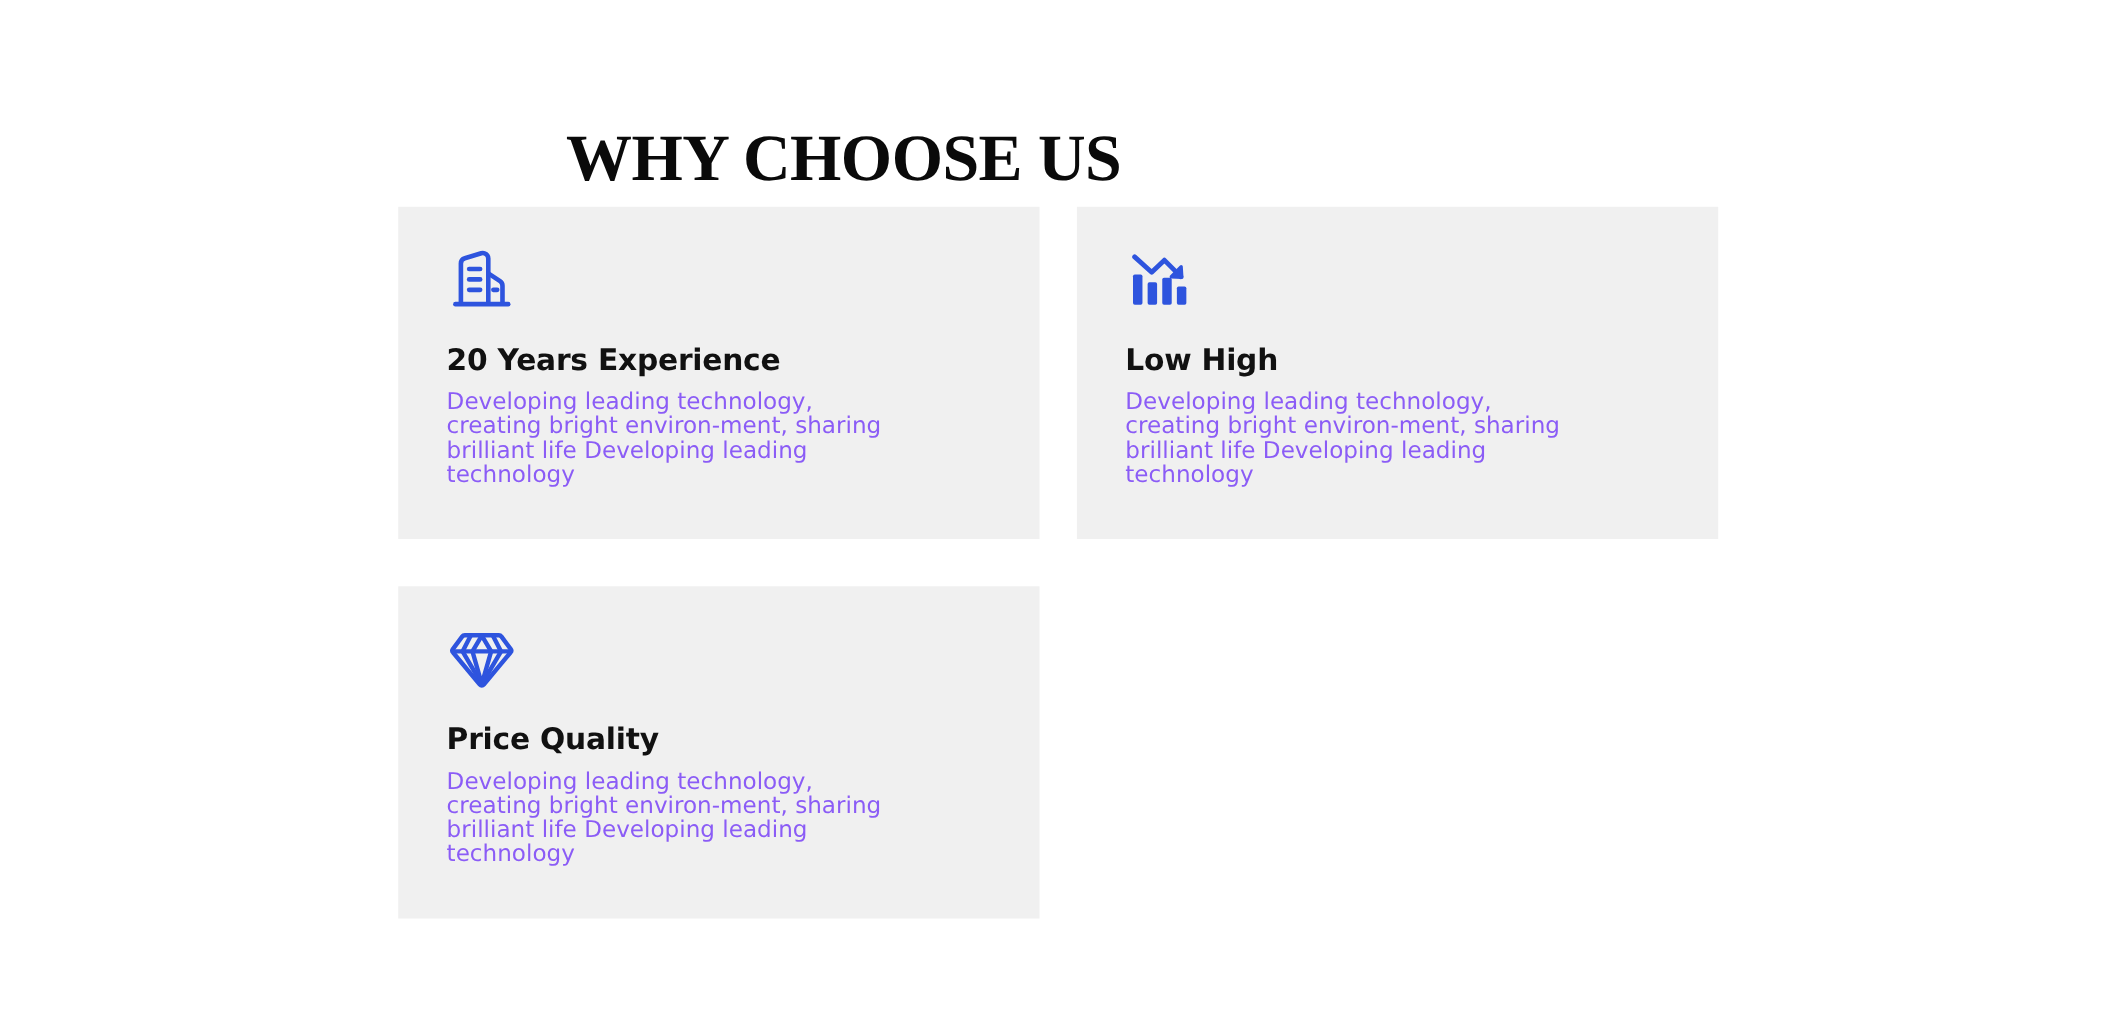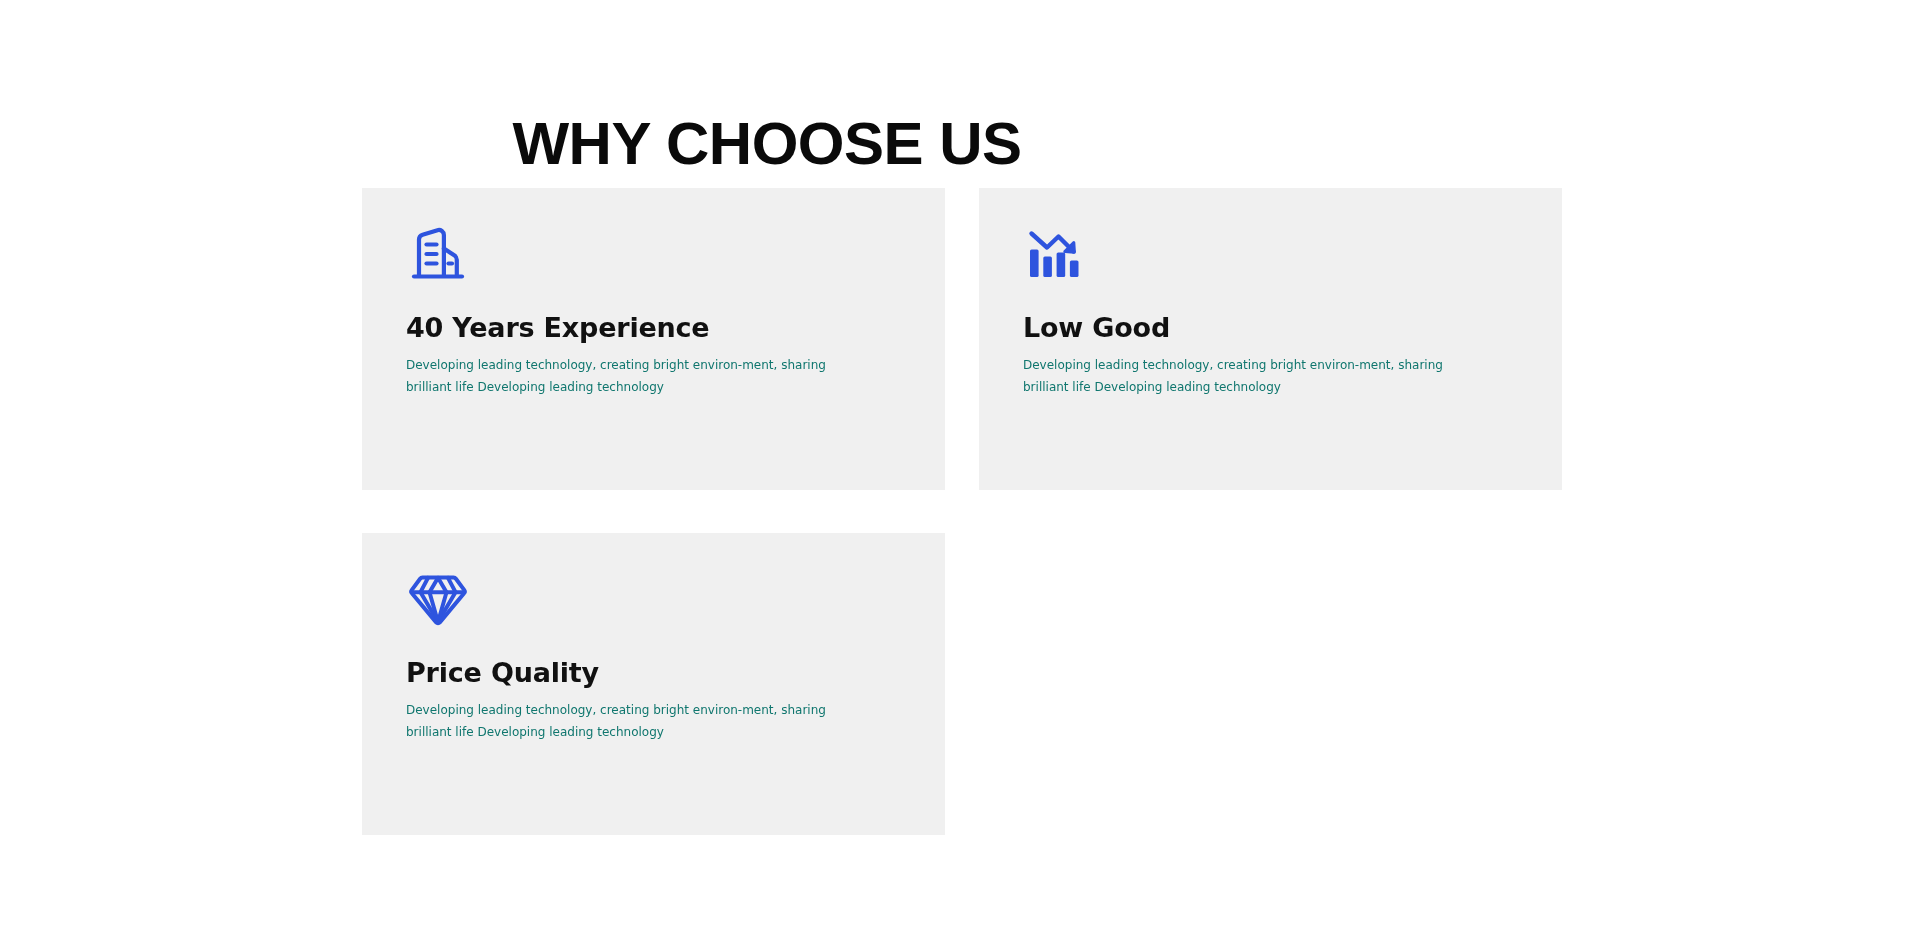--- a/index.html
+++ b/index.html
@@ -24,21 +24,21 @@
     position: absolute;
     left: 0;
     top: 68px;
     width: 1534px;
     text-align: center;
     font-size: 60px;
     line-height: 72px;
     font-weight: 700;
     letter-spacing: -0.5px;
     color: #0a0a0a;
-    font-family: Liberation Sans, sans-serif;
+    font-family: Liberation Serif, serif;
     white-space: nowrap;
   }
   .grid {
     position: absolute;
     left: 362px;
     top: 188px;
     width: 1200px;
     height: 647px;
     display: grid;
     grid-template-columns: 583px 583px;
@@ -67,23 +67,23 @@
   .card-title {
     font-size: 27px;
     line-height: 32px;
     font-weight: 700;
     color: #111111;
     margin: 0 0 10px 0;
     font-family: "DejaVu Sans", "Liberation Sans", sans-serif;
     letter-spacing: -0.2px;
   }
   .card-text {
-    font-size: 12px;
+    font-size: 21px;
     line-height: 22px;
-    color: #0f766e;
+    color: #8b5cf6;
     margin: 0;
     max-width: 420px;
     font-family: "DejaVu Sans", "Liberation Sans", sans-serif;
   }
 </style>
 </head>
 <body>
 
 <div class="page">
 
@@ -96,38 +96,38 @@
         <svg viewBox="0 0 64 64" xmlns="http://www.w3.org/2000/svg" fill="none" stroke="#2E54DE" stroke-width="4.2" stroke-linecap="round" stroke-linejoin="round">
           <path d="M13 54 V17.5 a5 5 0 0 1 3.6 -4.8 L31.5 8.2 a5 5 0 0 1 6.4 4.8 V54"></path>
           <path d="M37.9 26.5 L48.6 33.6 a5 5 0 0 1 2.2 4.2 V54"></path>
           <line x1="8" y1="54.5" x2="56" y2="54.5"></line>
           <line x1="20.5" y1="22.5" x2="30.5" y2="22.5"></line>
           <line x1="20.5" y1="32" x2="30.5" y2="32"></line>
           <line x1="20.5" y1="41.5" x2="30.5" y2="41.5"></line>
           <line x1="42.5" y1="41.5" x2="46" y2="41.5"></line>
         </svg>
       </span>
-      <h2 class="card-title">40 Years Experience</h2>
+      <h2 class="card-title">20 Years Experience</h2>
       <p class="card-text">Developing leading technology, creating bright environ-ment, sharing brilliant life Developing leading technology</p>
     </div>
 
     <div class="card">
       <span class="card-icon">
         <svg viewBox="0 0 64 64" xmlns="http://www.w3.org/2000/svg">
           <g fill="#2E54DE">
             <rect x="7" y="27.5" width="8.6" height="27.5" rx="1.6"></rect>
             <rect x="20.3" y="34.5" width="8.6" height="20.5" rx="1.6"></rect>
             <rect x="33.6" y="30.5" width="8.6" height="24.5" rx="1.6"></rect>
             <rect x="46.9" y="38.5" width="8.6" height="16.5" rx="1.6"></rect>
           </g>
           <path d="M8.5 11.5 L24 25.5 L35.5 14.5 L50.5 29.5" fill="none" stroke="#2E54DE" stroke-width="4.4" stroke-linecap="round" stroke-linejoin="round"></path>
           <path d="M50.8 20.5 L51.4 30.2 L41.8 29.6 Z" fill="#2E54DE" stroke="#2E54DE" stroke-width="3" stroke-linejoin="round"></path>
         </svg>
       </span>
-      <h2 class="card-title">Low Good</h2>
+      <h2 class="card-title">Low High</h2>
       <p class="card-text">Developing leading technology, creating bright environ-ment, sharing brilliant life Developing leading technology</p>
     </div>
 
 
     <div class="card">
       <span class="card-icon">
         <svg viewBox="0 0 64 64" xmlns="http://www.w3.org/2000/svg" fill="none" stroke="#2E54DE" stroke-width="4" stroke-linecap="round" stroke-linejoin="round">
           <path d="M16.5 10.5 h31 a3 3 0 0 1 2.4 1.2 l8.4 11.4 a2.4 2.4 0 0 1 -0.2 3.1 L33.8 55.4 a2.4 2.4 0 0 1 -3.6 0 L5.9 26.2 a2.4 2.4 0 0 1 -0.2 -3.1 l8.4 -11.4 a3 3 0 0 1 2.4 -1.2 Z"></path>
           <line x1="6.5" y1="25.2" x2="57.5" y2="25.2"></line>
           <path d="M22 10.8 L14.5 25.2 L32 55 L49.5 25.2 L42 10.8"></path>

